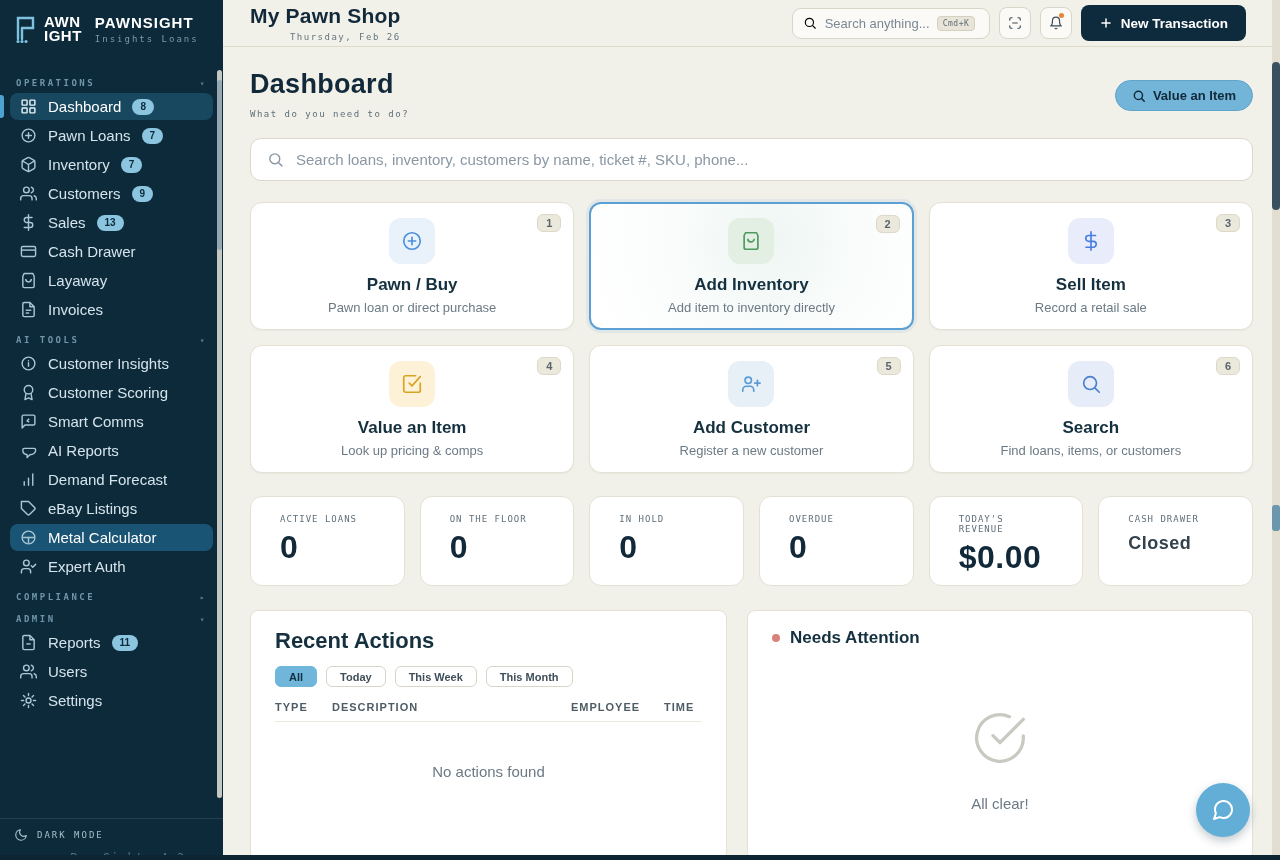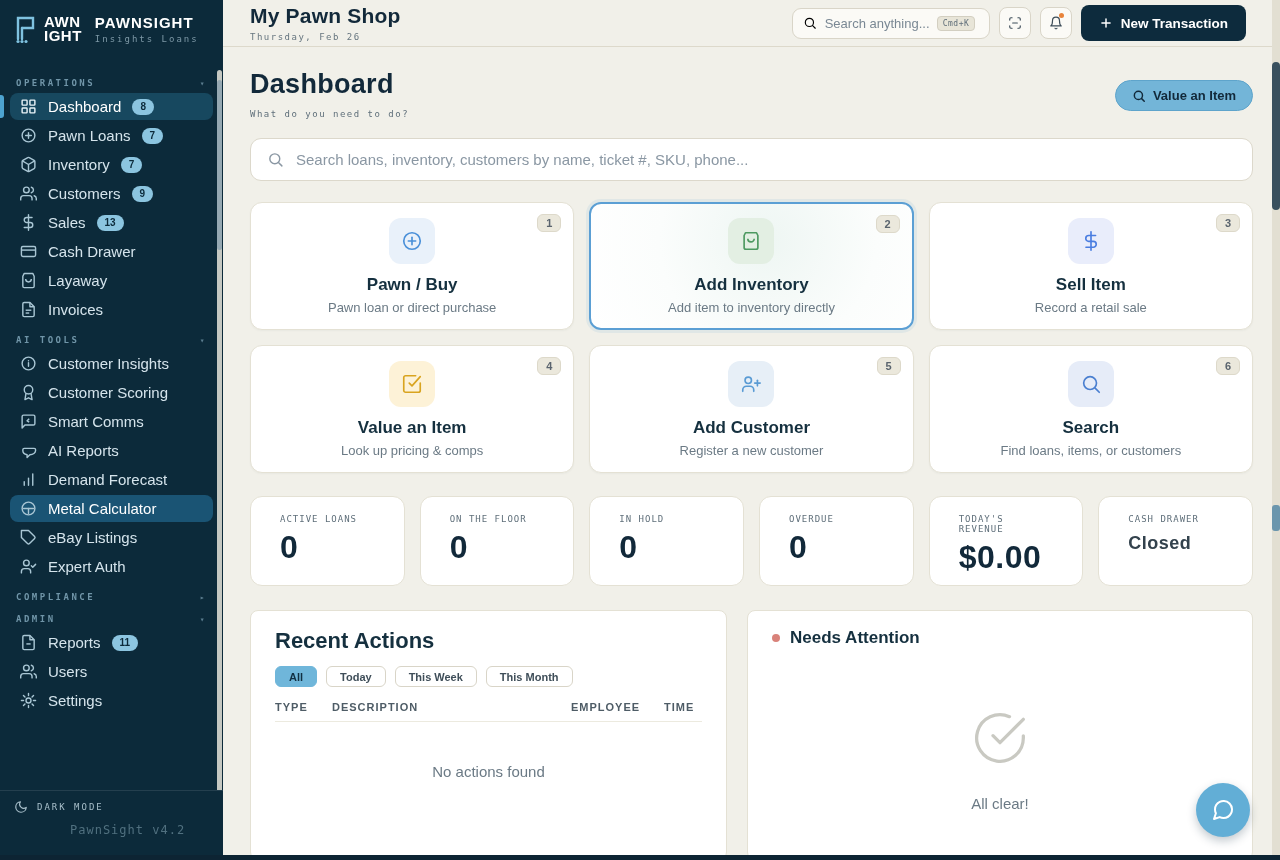--- a/index.html
+++ b/index.html
@@ -22,29 +22,29 @@
   .sec-arrow { font-size:8px; color:#5b7d8f; }
   .nav-item { display:flex; align-items:center; gap:11px; margin:2px 10px; padding:5px 10px; border-radius:8px; color:#d5e4ec; font-size:15px; cursor:pointer; position:relative; }
   .nav-item .ic { color:#a9c6d4; flex:0 0 auto; }
   .nav-item.active { background:#17485f; color:#ffffff; }
   .nav-item.active .ic { color:#eaf4f9; }
   .nav-item.active::before { content:""; position:absolute; left:-10px; top:2px; bottom:2px; width:4px; background:#4da3d0; border-radius:0 3px 3px 0; }
   .nav-item.hovered { background:#1a5474; color:#ffffff; }
   .nav-badge { background:#8cc5e0; color:#0c2a3a; font-size:10px; font-weight:700; border-radius:8px; padding:2px 8px; line-height:1.2; }
   .sb-scrolltrack { position:absolute; top:70px; right:1px; width:5px; height:728px; background:#e6e4da; border-radius:3px; opacity:0.85; }
   .sb-scrollthumb { position:absolute; top:10px; left:0; width:5px; height:170px; background:#aebfc7; border-radius:3px; }
-  .sidebar-bottom { position:absolute; left:0; right:0; bottom:0; height:70px; background:#0c2a3a; border-top:1px solid rgba(255,255,255,0.10); padding:9px 14px 0 14px; z-index:3; }
+  .sidebar-bottom { position:absolute; left:0; right:0; bottom:0; height:42px; background:#0c2a3a; border-top:1px solid rgba(255,255,255,0.10); padding:9px 14px 0 14px; z-index:3; }
   .darkmode { display:flex; align-items:center; gap:9px; color:#a8bfca; font-size:9px; letter-spacing:2px; cursor:pointer; }
   .version { color:#50707f; font-size:12px; letter-spacing:1px; margin:9px 0 0 56px; }
 
   
   .main { flex:1; display:flex; flex-direction:column; position:relative; }
   .topbar { height:62px; border-bottom:1px solid #ddd9cb; display:flex; align-items:center; justify-content:space-between; padding:0 34px 0 27px; }
   .tb-title { font-size:21px; font-weight:800; color:#12293a; letter-spacing:0.2px; }
-  .tb-date { font-size:9px; letter-spacing:1.5px; color:#66757f; margin-top:4px; }
+  .tb-date { font-size:9px; letter-spacing:1.5px; color:#66757f; margin-top:4px;text-align:right; }
   .tb-right { display:flex; align-items:center; gap:9px; }
   .searchbox { display:flex; align-items:center; gap:8px; width:198px; height:31px; background:#fbfaf6; border:1px solid #d9d5c8; border-radius:9px; padding:0 6px 0 10px; }
   .searchbox input { border:none; outline:none; background:transparent; font-size:13px; color:#43525d; width:104px; font-family:"Liberation Sans",sans-serif; }
   .searchbox input::placeholder { color:#7a8894; }
   .kbd { background:#e8e5d8; border:1px solid #d3cfc1; border-radius:4px; font-size:8px; letter-spacing:0.5px; color:#5f6e79; padding:2px 5px; }
   .icon-btn { width:32px; height:32px; background:#fbfaf6; border:1px solid #d9d5c8; border-radius:8px; display:flex; align-items:center; justify-content:center; color:#3c4c58; cursor:pointer; position:relative; }
   .bell-dot { position:absolute; top:5px; right:7px; width:5px; height:5px; border-radius:50%; background:#e8833a; }
   .btn-newtx { display:flex; align-items:center; gap:8px; height:36px; padding:0 18px; background:#0d2b3d; color:#fff; border:none; border-radius:8px; font-size:13.5px; font-weight:700; cursor:pointer; font-family:"Liberation Sans",sans-serif; }
 
   .content { padding:22px 27px 0 27px; position:relative; }
@@ -241,34 +241,34 @@
         <span>AI Reports</span>
       </div>
       <div class="nav-item">
         <svg class="ic" viewBox="0 0 24 24" fill="none" stroke="currentColor" stroke-width="2" stroke-linecap="round">
             <line x1="12" y1="20" x2="12" y2="10"></line>
             <line x1="18" y1="20" x2="18" y2="4"></line>
             <line x1="6" y1="20" x2="6" y2="15"></line>
           </svg>
         <span>Demand Forecast</span>
       </div>
+      <div class="nav-item">
+        <svg class="ic" viewBox="0 0 24 24" fill="none" stroke="currentColor" stroke-width="2" stroke-linejoin="round">
+            <path d="M20.6 13.4 13.4 20.6a2 2 0 0 1-2.8 0L2 12V2h10l8.6 8.6a2 2 0 0 1 0 2.8z"></path>
+            <line x1="7" y1="7" x2="7.01" y2="7"></line>
+          </svg>
+        <span>eBay Listings</span>
+      </div>
       <div class="nav-item hovered">
         <svg class="ic" viewBox="0 0 24 24" fill="none" stroke="currentColor" stroke-width="2" stroke-linecap="round">
             <circle cx="12" cy="12" r="9"></circle>
             <line x1="5" y1="12" x2="19" y2="12"></line>
             <line x1="12" y1="12" x2="12" y2="19"></line>
           </svg>
         <span>Metal Calculator</span>
-      </div>
-      <div class="nav-item">
-        <svg class="ic" viewBox="0 0 24 24" fill="none" stroke="currentColor" stroke-width="2" stroke-linejoin="round">
-            <path d="M20.6 13.4 13.4 20.6a2 2 0 0 1-2.8 0L2 12V2h10l8.6 8.6a2 2 0 0 1 0 2.8z"></path>
-            <line x1="7" y1="7" x2="7.01" y2="7"></line>
-          </svg>
-        <span>eBay Listings</span>
       </div>
       <div class="nav-item">
         <svg class="ic" viewBox="0 0 24 24" fill="none" stroke="currentColor" stroke-width="2" stroke-linecap="round" stroke-linejoin="round">
             <circle cx="9" cy="7" r="4"></circle>
             <path d="M15 21v-2a4 4 0 0 0-4-4H6a4 4 0 0 0-4 4v2"></path>
             <polyline points="16 11 18 13 22 9"></polyline>
           </svg>
         <span>Expert Auth</span>
       </div>
 

